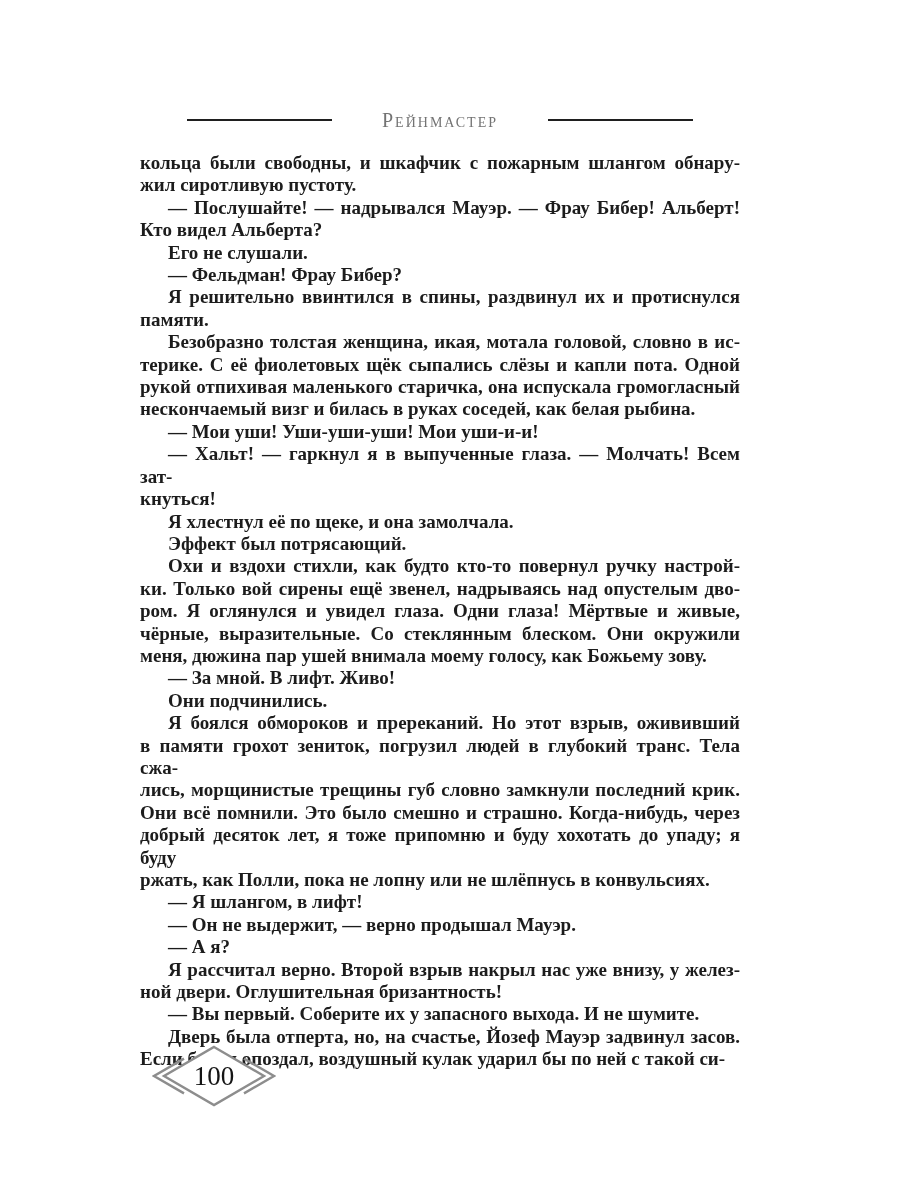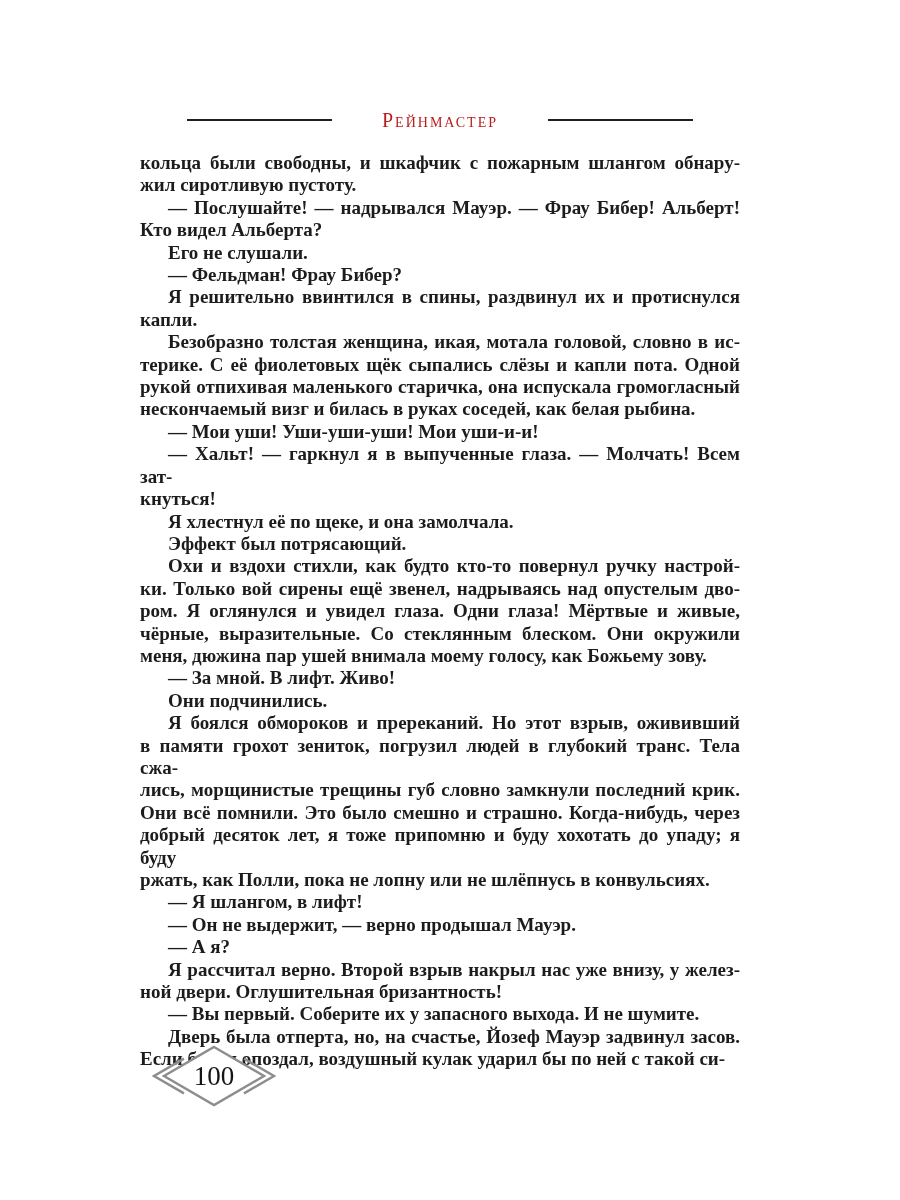--- a/index.html
+++ b/index.html
@@ -31,21 +31,21 @@
     flex: 0 0 145px;
     height: 2px;
     background: #1f1f1f;
   }
   .running-header .title {
     margin: 0 50px;
     font-variant: small-caps;
     font-size: 20px;
     letter-spacing: 2px;
     line-height: 1;
-    color: #b91c1c;
+    color: #737373;
     white-space: nowrap;
   }
 
   
   .text-block {
     position: absolute;
     top: 152px;
     left: 140px;
     width: 600px;
     font-size: 19px;
@@ -110,21 +110,21 @@
         <div class="line last">Кто видел Альберта?</div>
       </div>
       <div class="para indent">
         <div class="line first last">Его не слушали.</div>
       </div>
       <div class="para indent">
         <div class="line first last">— Фельдман! Фрау Бибер?</div>
       </div>
       <div class="para indent">
         <div class="line first">Я решительно ввинтился в спины, раздвинул их и протиснулся</div>
-        <div class="line last">капли.</div>
+        <div class="line last">памяти.</div>
       </div>
       <div class="para indent">
         <div class="line first">Безобразно толстая женщина, икая, мотала головой, словно в ис-</div>
         <div class="line">терике. С её фиолетовых щёк сыпались слёзы и капли пота. Одной</div>
         <div class="line">рукой отпихивая маленького старичка, она испускала громогласный</div>
         <div class="line last">нескончаемый визг и билась в руках соседей, как белая рыбина.</div>
       </div>
       <div class="para indent">
         <div class="line first last">— Мои уши! Уши-уши-уши! Мои уши-и-и!</div>
       </div>

